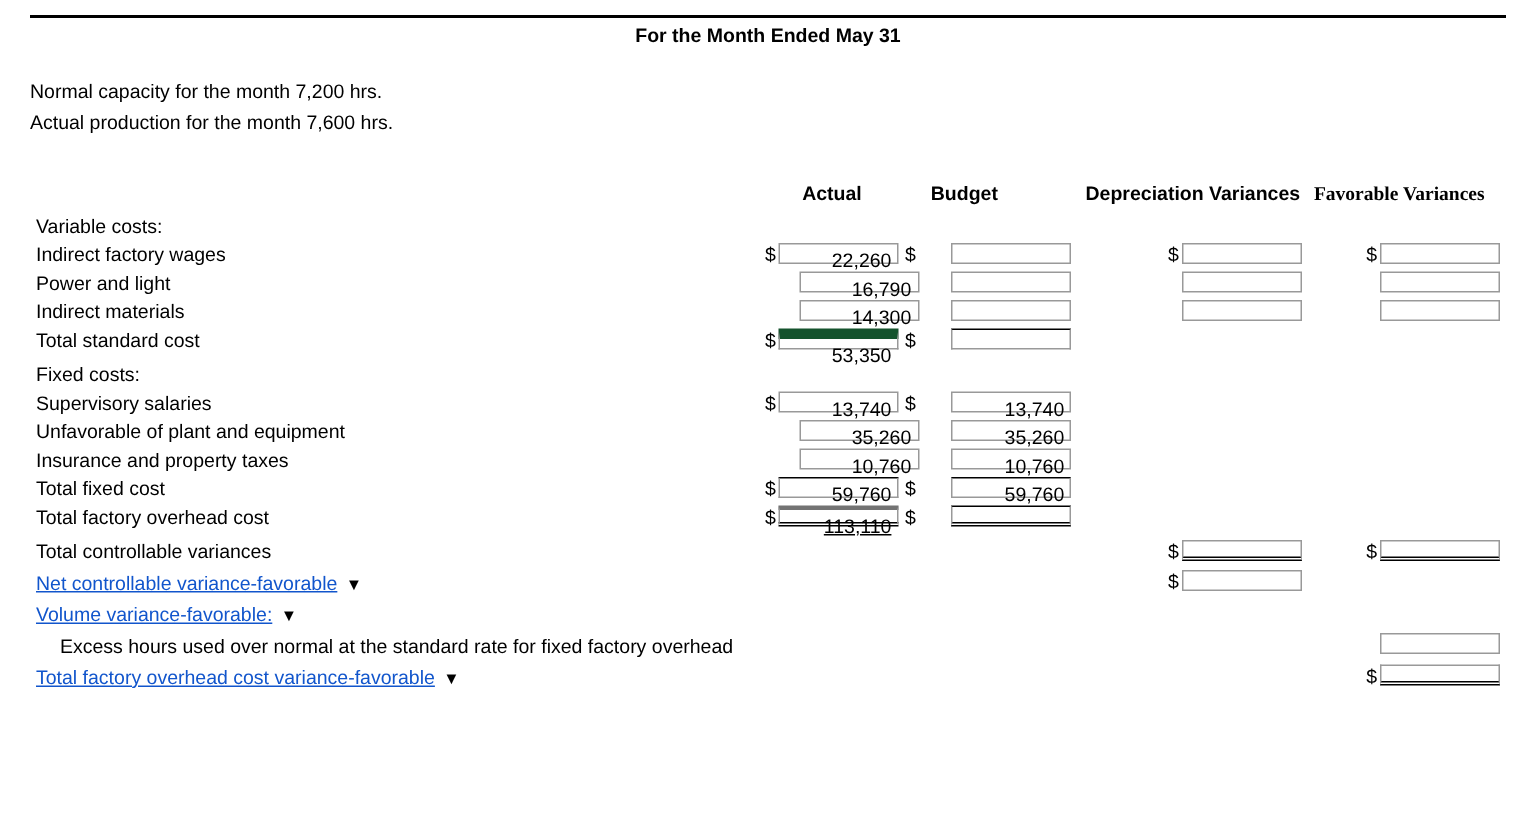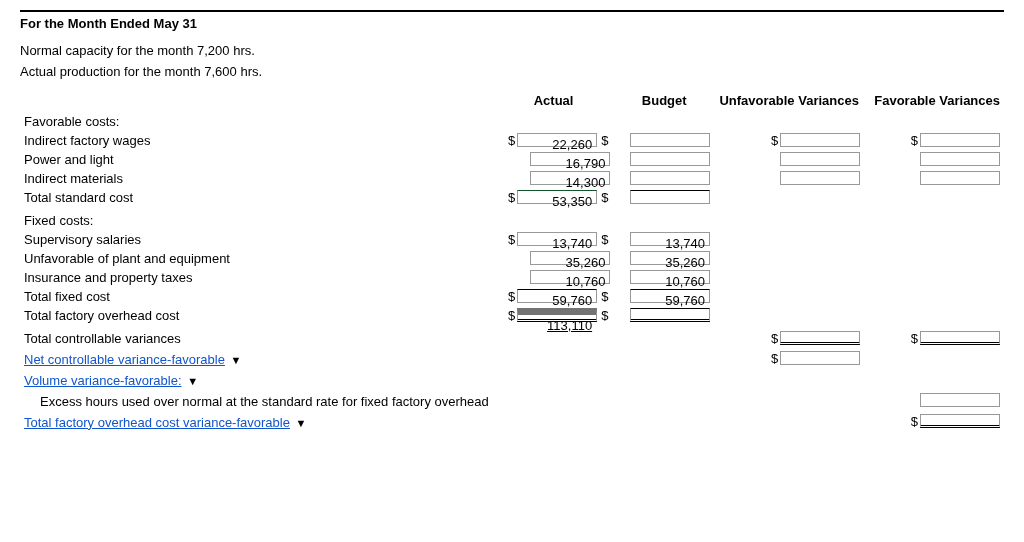--- a/index.html
+++ b/index.html
@@ -4,28 +4,29 @@
   <style>
     * { box-sizing: border-box; margin: 0; padding: 0; }
     body {
       font-family: Arial, sans-serif;
       font-size: 13px;
       background: #fff;
       color: #000;
       padding: 10px 20px;
     }
     .page-title {
+      text-align: center;
       font-weight: bold;
       font-size: 13px;
       border-top: 2px solid #000;
       padding-top: 4px;
-      margin-bottom: 10px;
+      margin-bottom: 20px;
     }
     .intro {
-      margin-bottom: 8px;
+      margin-bottom: 26px;
       line-height: 1.6;
     }
     .main-table {
       width: 100%;
       border-collapse: collapse;
     }
     .main-table td {
       padding: 2px 4px;
       vertical-align: middle;
       white-space: nowrap;
@@ -85,29 +86,29 @@
     <col style="width:320px">
     <col style="width:160px">
     <col style="width:140px">
     <col style="width:160px">
     <col style="width:160px">
   </colgroup>
   <thead>
     <tr class="header-row">
       <td></td>
       <td style="text-align:center;font-weight:bold;">Actual</td>
-      <td style="text-align:center;font-weight:bold;">Budget</td>
-      <td style="text-align:center;font-weight:bold;">Unfavorable Variances</td>
-      <td style="text-align:right;font-weight:bold;">Favorable Variances</td>
+      <td style="text-align:left;font-weight:bold;">Budget</td>
+      <td style="text-align:center;font-weight:bold;">Depreciation Variances</td>
+      <td style="text-align:left;font-weight:bold;font-family:Liberation Serif, serif;">Favorable Variances</td>
     </tr>
   </thead>
   <tbody>
 
     <tr>
-      <td>Favorable costs:</td>
+      <td>Variable costs:</td>
       <td></td>
         <td></td>
         <td></td>
         <td></td>
     </tr>
 
     <tr>
       <td class="indent-1">Indirect factory wages</td>
       <td>
         <div class="value-cell">
@@ -181,21 +182,21 @@
           <div class="input-box"></div>
         </div>
       </td>
     </tr>
 
     <tr>
       <td class="indent-2">Total standard cost</td>
       <td>
         <div class="value-cell">
           <span class="dollar-prefix">$</span>
-          <div class="input-box" style="border-top:1px solid #14532d;padding-left:15px;">53,350</div>
+          <div class="input-box" style="border-top:7px solid #14532d;padding-left:15px;">53,350</div>
           <span class="dollar-prefix" style="margin-left:4px;">$</span>
         </div>
       </td>
       <td>
         <div class="value-cell">
           <div class="input-box" style="border-top:1px solid #000;"></div>
         </div>
       </td>
       <td></td>
         <td></td>
@@ -275,21 +276,21 @@
       </td>
       <td></td>
         <td></td>
     </tr>
 
     <tr>
       <td>Total factory overhead cost</td>
       <td>
         <div class="value-cell">
           <span class="dollar-prefix">$</span>
-          <div class="input-box" style="border-top:7px solid #737373;border-bottom:3px double #000;text-decoration:underline;">113,110</div>
+          <div class="input-box" style="border-top:3px solid #737373;border-bottom:3px double #000;text-decoration:underline;">113,110</div>
           <span class="dollar-prefix" style="margin-left:4px;">$</span>
         </div>
       </td>
       <td>
         <div class="value-cell">
           <div class="input-box" style="border-top:1px solid #000;border-bottom:3px double #000;"></div>
         </div>
       </td>
       <td></td>
         <td></td>

